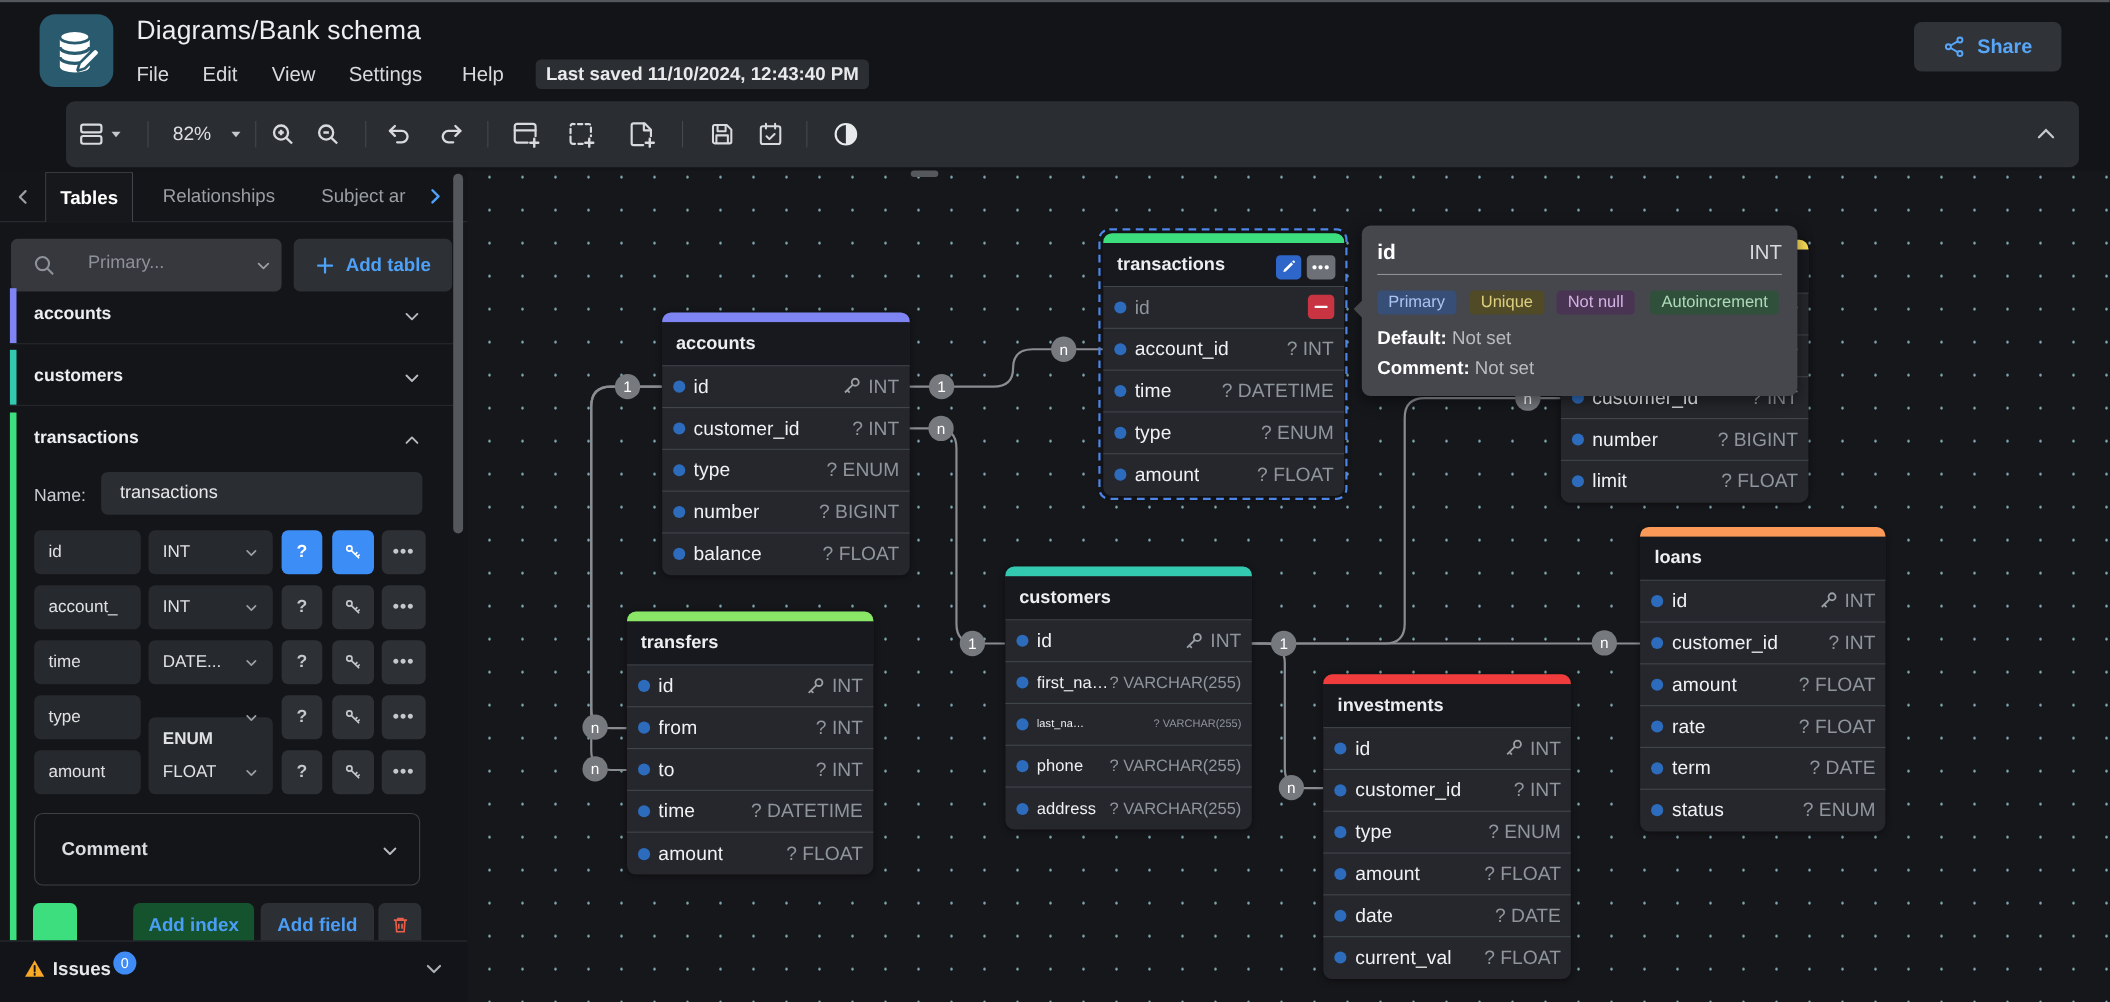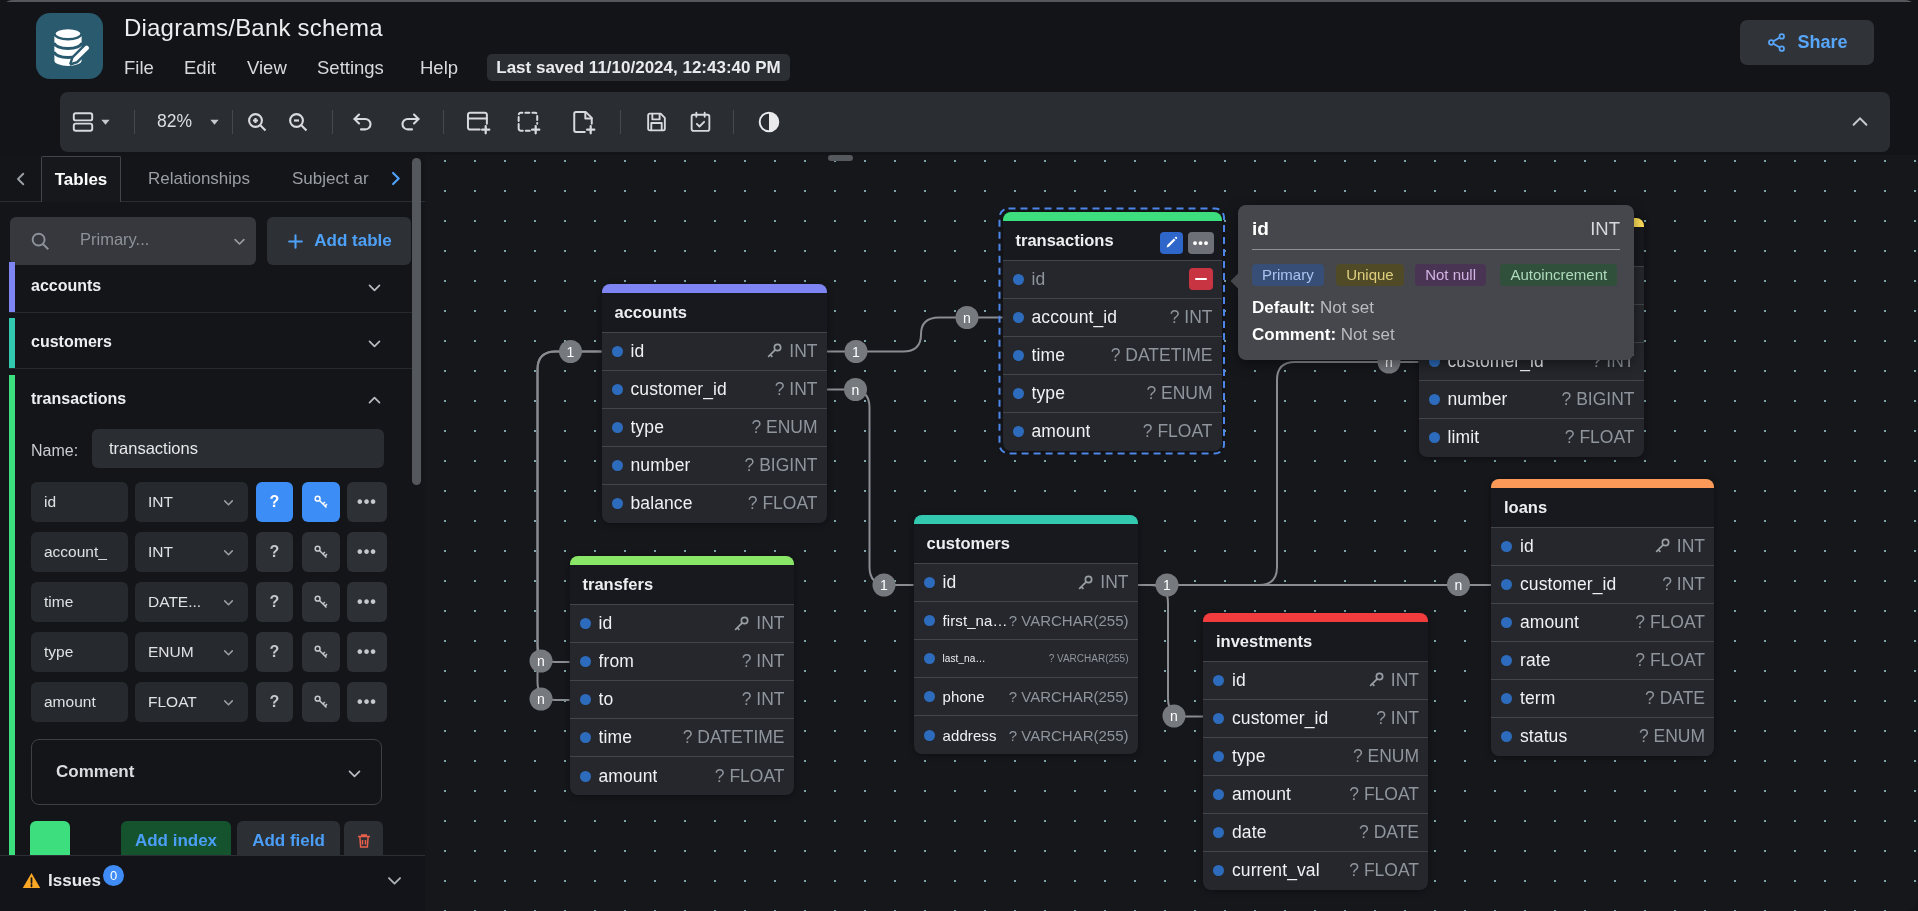--- a/index.html
+++ b/index.html
@@ -1,18 +1,18 @@
 <!DOCTYPE html>
 <html><head>
 <meta charset="utf-8">
 <style>
   * { margin:0; padding:0; box-sizing:border-box; }
   html,body { width:1918px; height:911px; overflow:hidden; background:#131418; font-family:"Liberation Sans", sans-serif; }
   .abs { position:absolute; }
-  #stage { position:relative; width:1918px; height:911px; overflow:hidden;border-radius:13px; }
+  #stage { position:relative; width:1918px; height:911px; overflow:hidden; }
 
   
   #topline { left:0; top:0; width:1918px; height:2px; background:#54575b; }
   #logo { left:36px; top:13px; width:67px; height:66px; background:#2a5a6e; border-radius:14px; display:flex; align-items:center; justify-content:center; }
   #title { left:124px; top:14px; font-size:24px; font-weight:400; color:#eceef0; letter-spacing:0.2px; }
   .menuitem { top:57px; font-size:18.5px; color:#d7d9dc; }
   #lastsaved { left:487px; top:54px; width:303px; height:27px; background:#2b2e33; border-radius:5px; color:#e9eaec; font-size:17px; font-weight:bold; display:flex; align-items:center; justify-content:center; }
   #sharebtn { left:1740px; top:20px; width:134px; height:45px; background:#303338; border-radius:7px; display:flex; align-items:center; justify-content:center; gap:10px; color:#58a6f8; font-size:18px; font-weight:bold; }
 
   
@@ -257,21 +257,21 @@
     <div class="fbtn" style="left:256px; top:427px; width:37px;">?</div>
     <div class="fbtn" style="left:302px; top:427px;">
         <svg width="18" height="18" viewBox="0 0 24 24" fill="none" stroke="#c5c8cc" stroke-width="2">
           <circle cx="7.5" cy="7.5" r="3.2"></circle>
           <path d="M10 10l9.3 9.3M14.6 14.6l2.6-2.6M17.4 17.4l2.6-2.6"></path>
         </svg>
       </div>
     <div class="fbtn" style="left:347px; top:427px; width:40px; letter-spacing:1px;">•••</div>
 
     <div class="fname-in" style="top:477px;">type</div>
-    <div class="ftype-in" style="top:477px;">ENUM</div>
+    <div class="ftype-in" style="top:497px;font-weight:bold;">ENUM</div>
     <svg style="position:absolute; left:222px; top:491px;" width="13" height="13" viewBox="0 0 24 24" fill="none" stroke="#9a9ea5" stroke-width="2.8" stroke-linecap="round" stroke-linejoin="round">
         <path d="M5 9l7 7 7-7"></path>
       </svg>
     <div class="fbtn" style="left:256px; top:477px; width:37px;">?</div>
     <div class="fbtn" style="left:302px; top:477px;">
         <svg width="18" height="18" viewBox="0 0 24 24" fill="none" stroke="#c5c8cc" stroke-width="2">
           <circle cx="7.5" cy="7.5" r="3.2"></circle>
           <path d="M10 10l9.3 9.3M14.6 14.6l2.6-2.6M17.4 17.4l2.6-2.6"></path>
         </svg>
       </div>

